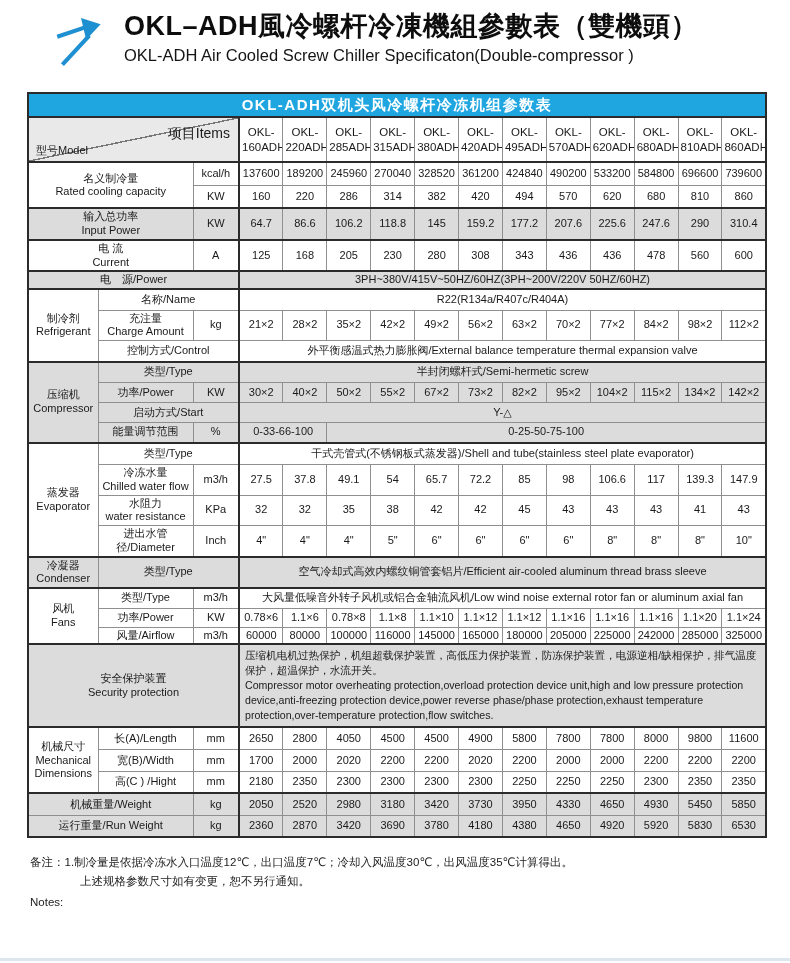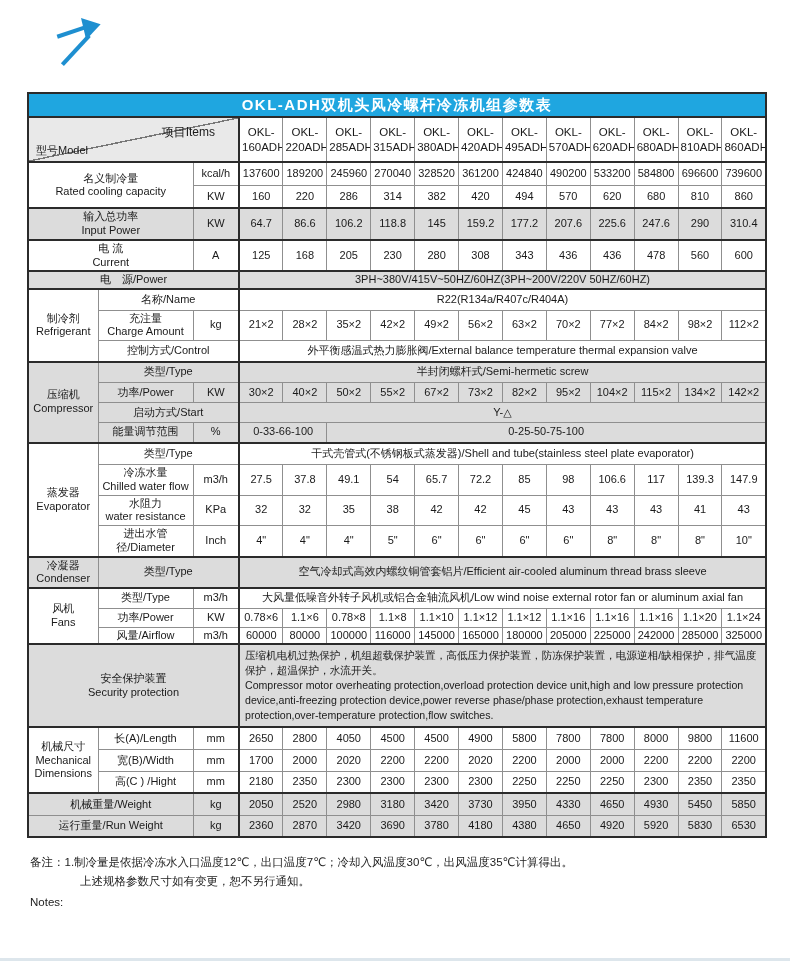--- a/index.html
+++ b/index.html
@@ -17,41 +17,45 @@
   td { border:1px solid var(--line); text-align:center; vertical-align:middle; padding:1px 2px;
        font-size:11px; line-height:1.25; color:var(--ink); white-space:pre-line; overflow:hidden; }
   tr.gray td { background:var(--rowgray); }
   tr.sep td { border-top:2px solid var(--heavy); }
   td.b { border-right:2px solid var(--heavy); }
   td.bluebar { background:var(--accent); color:#fff; font-weight:bold; font-size:15px; letter-spacing:1.5px;
                border-color:var(--heavy); }
   td.corner { background:#e9e9e9; position:relative;
               background-image:linear-gradient(to bottom right, transparent calc(50% - 0.7px), #777 calc(50% - 0.7px), #777 calc(50% + 0.7px), transparent calc(50% + 0.7px)); }
   .corner-model { position:absolute; left:7px; bottom:4px; font-size:11px; }
-  .corner-items { position:absolute; right:23px; top:7px; font-size:12px; }
+  .corner-items { position:absolute; right:8px; top:7px; font-size:14px; }
   td.model { background:#fff; font-size:11.5px; line-height:1.3; }
   td.left { text-align:left; padding:3px 6px 3px 5px; font-size:10.6px; line-height:1.42; }
   td.grp { font-size:11px; }
 
   .notes { margin:15px 0 0 30px; font-size:11.5px; color:#222; }
   .note { line-height:1.62; white-space:pre-wrap; }
   .ind1 { margin-left:24px; }
   .ind2 { margin-left:50px; }
   #notes-en { margin-top:2px; }
   .bottom-strip { position:absolute; left:0; bottom:2px; width:100%; height:3px; background:#dde6ec; }
 </style>
 </head>
 <body>
 
 <div class="header">
   <svg class="logo" viewBox="0 0 60 62">
     <path d="M7 21 L34 12" stroke="#1e8fd0" stroke-width="4" fill="none"></path>
     <path d="M12 48 L38 20" stroke="#1e8fd0" stroke-width="4" fill="none"></path>
     <polygon points="30,3 49,9 35,24" fill="#1e8fd0"></polygon>
   </svg>
+  <div class="titles">
+    <div class="title-zh">OKL–ADH風冷螺杆冷凍機組參數表（雙機頭）</div>
+    <div class="title-en">OKL-ADH Air Cooled Screw Chiller Specificaton(Double-compressor )</div>
+  </div>
 </div>
 
 <table class="spec">
   <colgroup>
     <col style="width:70px">
       <col style="width:95px">
       <col style="width:46px">
     <col>
       <col>
       <col>

